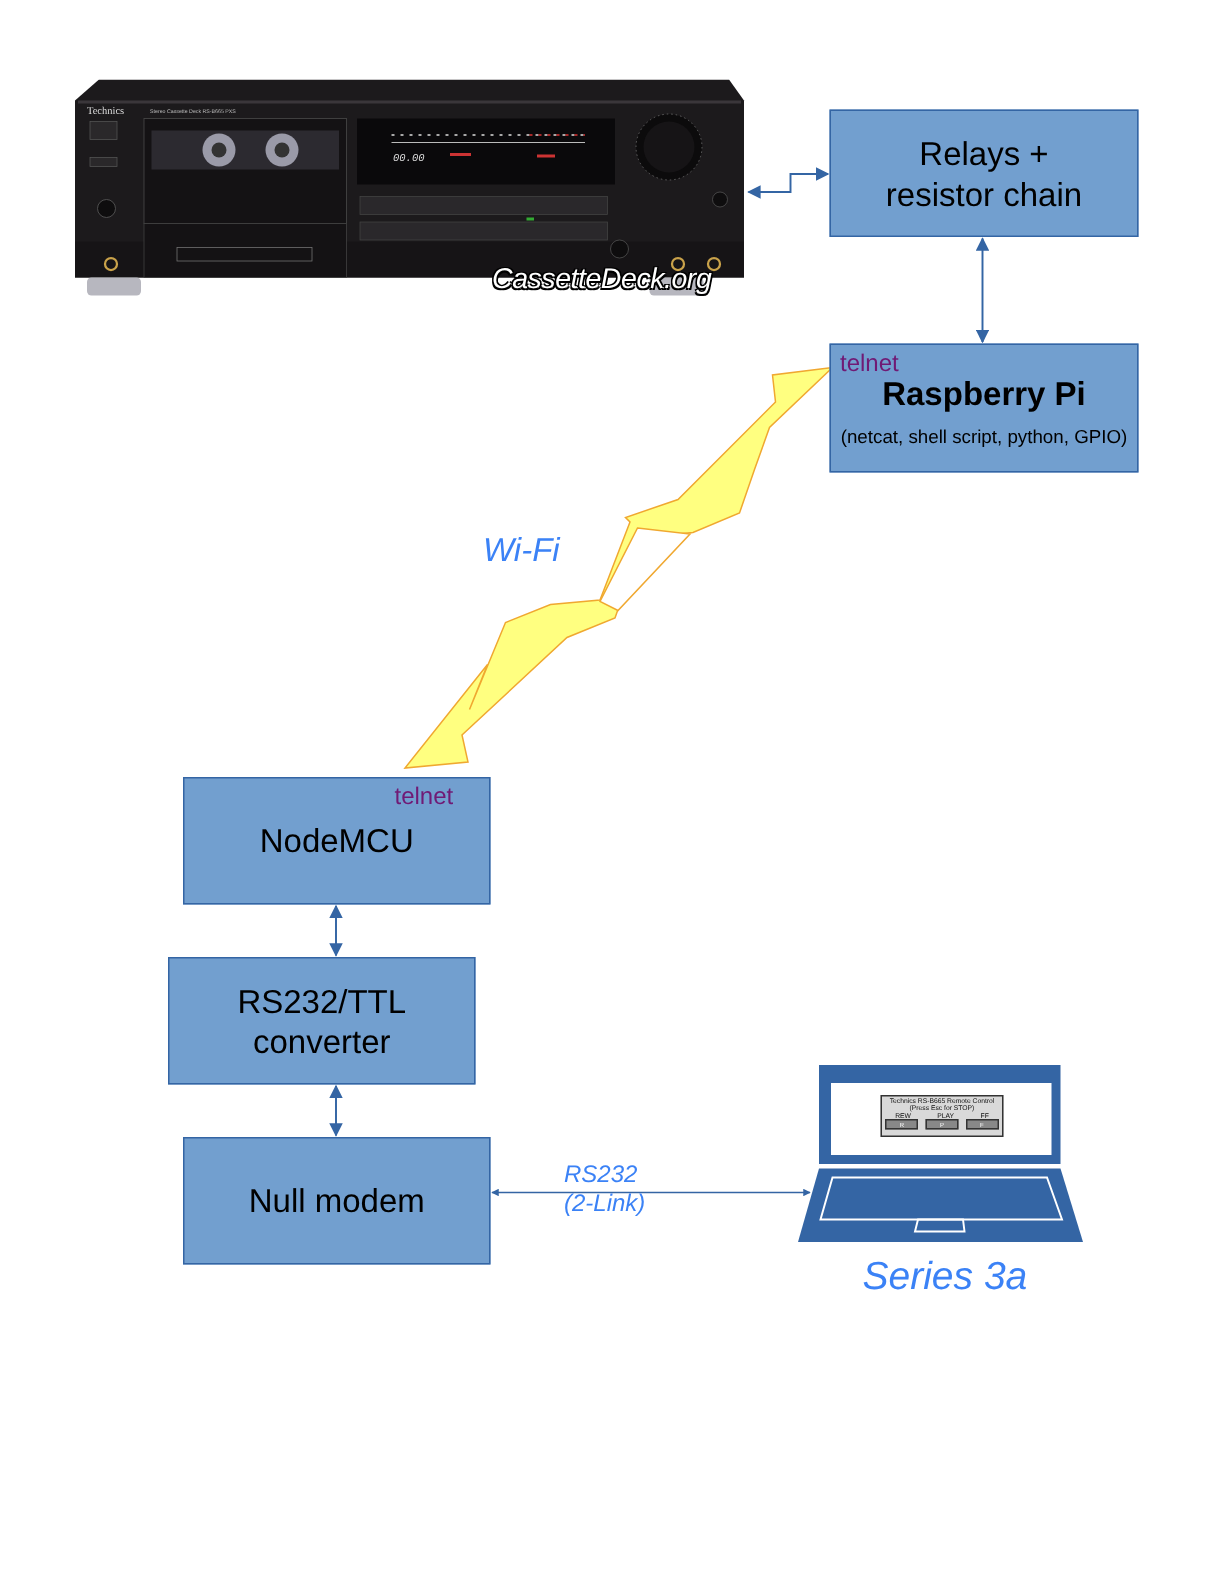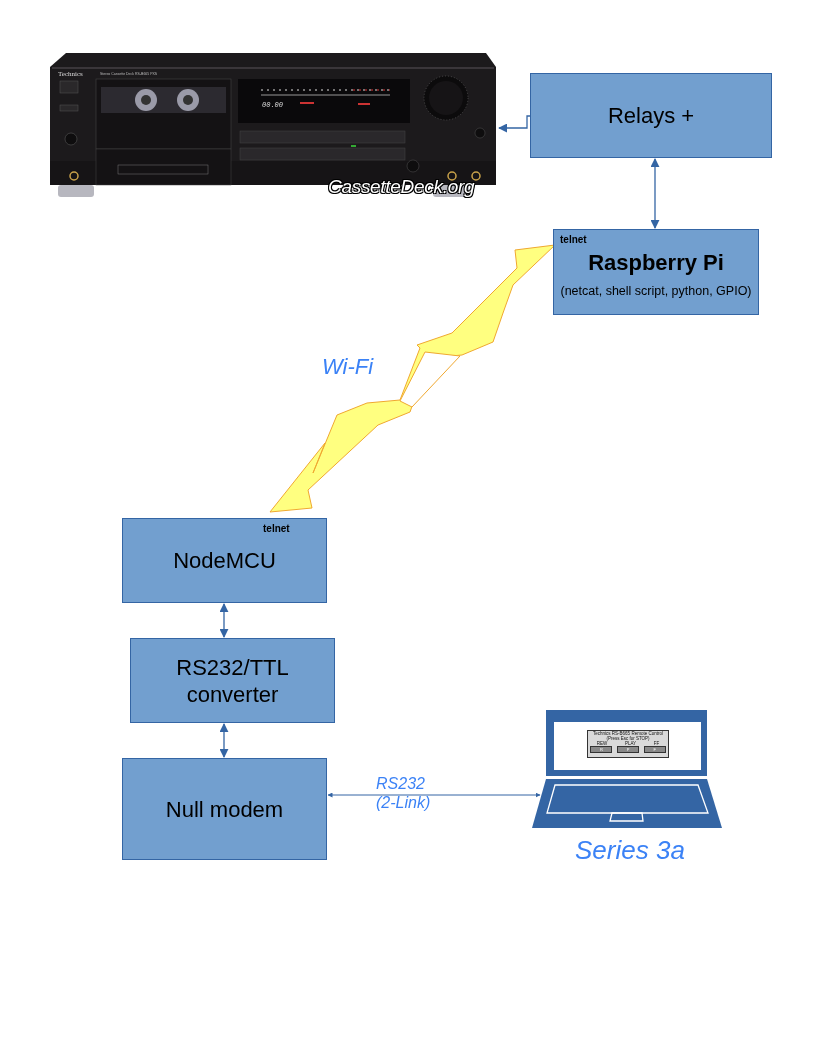--- a/index.html
+++ b/index.html
@@ -8,30 +8,30 @@
     position: absolute;
     background: #729fcf;
     border: 1px solid #3465a4;
     box-sizing: border-box;
     color: #000;
     display: flex; flex-direction: column; align-items: center; justify-content: center;
     text-align: center;
   }
   .box .title { font-size: 22px; line-height: 27px; }
   .box .sub { font-size: 12.5px; line-height: 15px; margin-top: 6px; }
-  .tag { position: absolute; font-size: 10px; color: #000000; font-weight: bold; }
-  #relays { left: 530px; top: 73px; width: 242px; height: 85px; }
+  .tag { position: absolute; font-size: 16px; color: #701a75; }
+  #relays { left: 553px; top: 73px; width: 206px; height: 85px; }
   #rpi { left: 553px; top: 229px; width: 206px; height: 86px; justify-content: flex-start; }
   #rpi .title { margin-top: 19px; font-weight: bold; }
   #rpi .sub { margin-top: 8px; text-align: center; }
   #rpi .tag { left: 6px; top: 4px; }
   #nodemcu { left: 122px; top: 518px; width: 205px; height: 85px; }
   #nodemcu .tag { left: 140px; top: 4px; }
-  #rs232 { left: 130px; top: 638px; width: 205px; height: 85px; }
-  #nullmodem { left: 122px; top: 758px; width: 205px; height: 102px; }
+  #rs232 { left: 112px; top: 638px; width: 205px; height: 85px; }
+  #nullmodem { left: 122px; top: 758px; width: 205px; height: 85px; }
   .label { position: absolute; color: #3b82f6; white-space: nowrap; font-style: italic; }
   #wifi-label { left: 322px; top: 354px; font-size: 22px; }
   #link-label { left: 376px; top: 774px; width: 102px; text-align: left; font-size: 16px; line-height: 19px; }
   #series-label { left: 575px; top: 835px; font-size: 26px; }
   svg.overlay { position: absolute; left: 0; top: 0; }
   #deck { position: absolute; left: 48px; top: 53px; width: 450px; height: 150px; }
   #watermark { position: absolute; left: 328px; top: 176px; font-size: 19px; font-style: italic; color: #fff;
     text-shadow: -1px -1px 0 #000, 1px -1px 0 #000, -1px 1px 0 #000, 1px 1px 0 #000; letter-spacing: -0.3px; }
   #screen-dialog { position: absolute; left: 587px; top: 730px; width: 82px; height: 28px; background: #d9d9d9;
     border: 1px solid #333; box-sizing: border-box; font-size: 4.5px; line-height: 5px; text-align: center; color: #111; }
@@ -117,20 +117,21 @@
   </div>
   <div class="row">
     <span class="btn">R</span>
     <span class="btn">P</span>
     <span class="btn">F</span>
   </div>
 </div>
 
 <div class="box" id="relays">
   <div class="title">Relays +</div>
+  <div class="title">resistor chain</div>
 </div>
 
 <div class="box" id="rpi">
   <span class="tag">telnet</span>
   <div class="title">Raspberry Pi</div>
   <div class="sub">(netcat, shell script, python, GPIO)</div>
 </div>
 
 <div class="box" id="nodemcu">
   <span class="tag">telnet</span>

